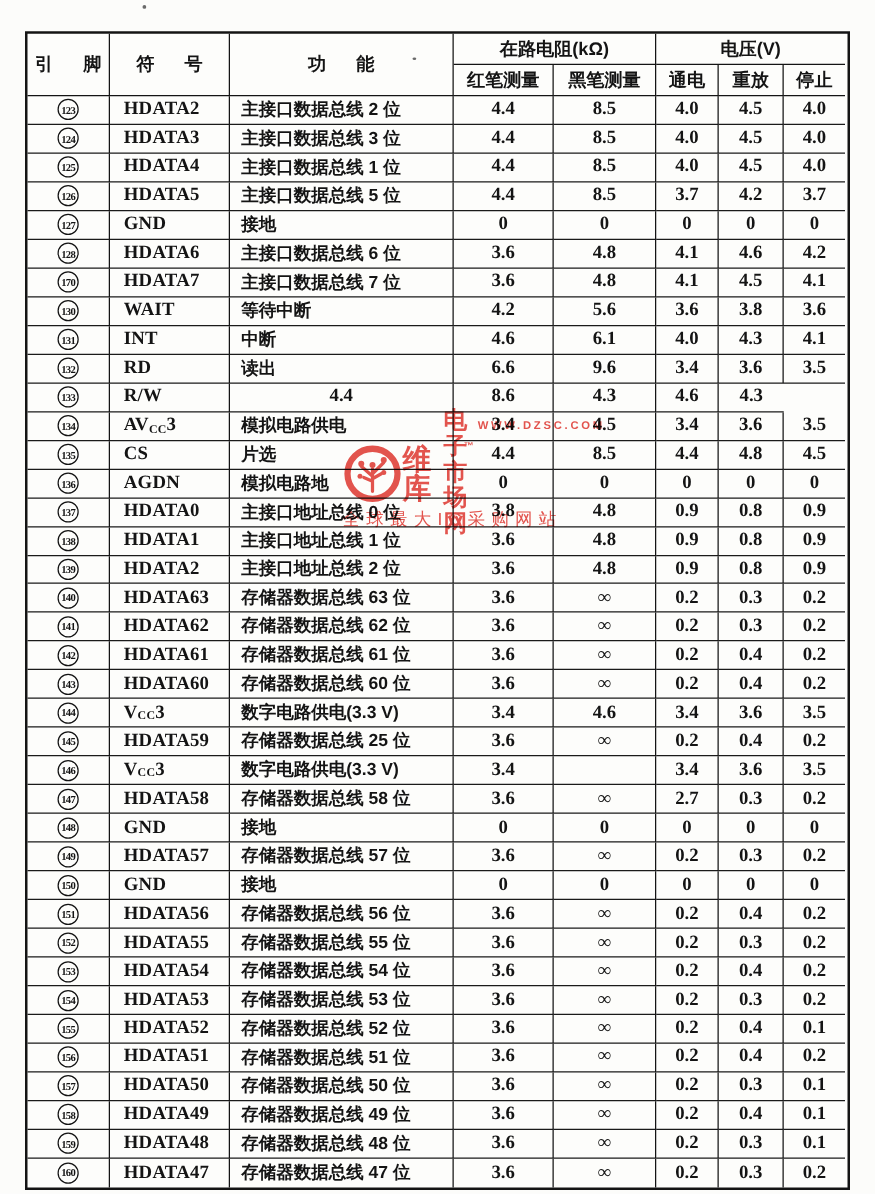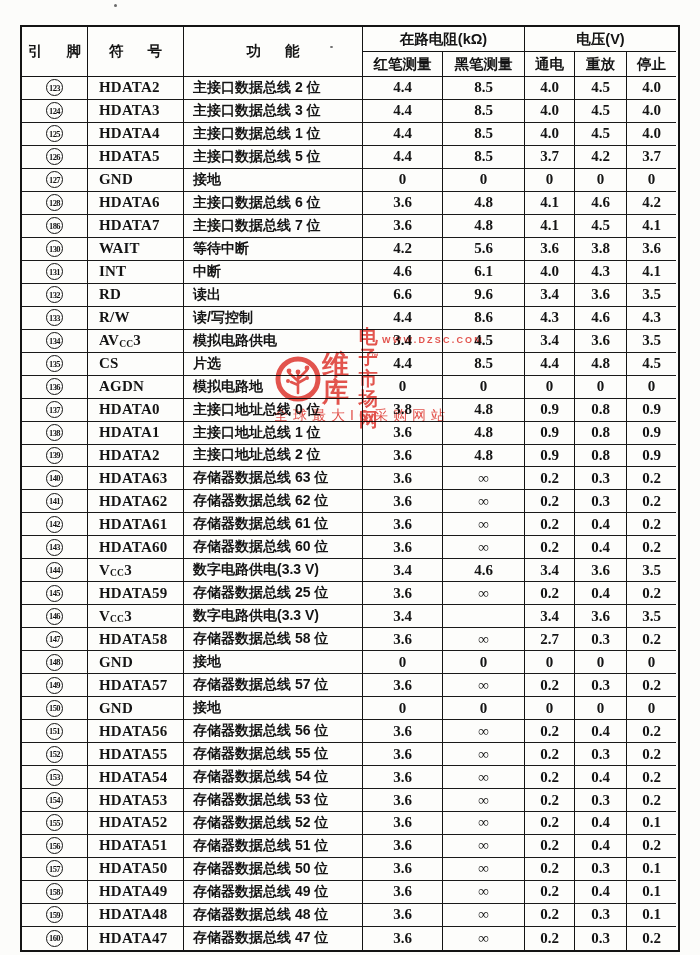--- a/index.html
+++ b/index.html
@@ -71,21 +71,21 @@
     position:absolute;left:274px;top:354px;width:210px;
     color:#e2453f;
     mix-blend-mode:multiply;
     opacity:.92;
     pointer-events:none;
     z-index:5;
     font-family:"Liberation Sans",sans-serif;
   }
   .wm-line1{display:flex;align-items:center;height:50px;}
   .wm-logo{width:48px;height:48px;flex:0 0 auto;}
-  .wm-brand{font-size:27px;font-weight:800;letter-spacing:1px;line-height:1;}
+  .wm-brand{font-size:23px;font-weight:800;letter-spacing:1px;line-height:1;}
   .wm-right{display:flex;flex-direction:row;margin-left:2px;}
   .wm-brand2{font-size:19px;font-weight:800;letter-spacing:1px;line-height:1.1;}
   .wm-tm{position:absolute;left:97px;top:-2px;font-size:8px;font-weight:700;}
   .wm-url{font-size:9px;font-weight:700;letter-spacing:2.2px;margin-top:8px;}
   .wm-tagline{font-size:14px;font-weight:400;letter-spacing:5px;white-space:nowrap;margin-top:3px;}
   .speck{position:absolute;background:#6a6a6a;border-radius:50%;}
 </style>
 </head>
 <body>
 
@@ -268,21 +268,21 @@
           </div>
       <div class="cell c-num">
             <span>4.6</span>
           </div>
       <div class="cell c-num c-stop">
             <span>4.2</span>
           </div>
     </div>
         <div class="row">
       <div class="cell c-pin">
-        <span class="pin-circle">186</span>
+        <span class="pin-circle">170</span>
       </div>
       <div class="cell c-sym">
         <span>HDATA7</span>
             <span class="sub"></span>
             <span></span>
       </div>
       <div class="cell c-func">
             <span>主接口数据总线 7 位</span>
           </div>
       <div class="cell c-num">
@@ -387,23 +387,20 @@
     </div>
         <div class="row">
       <div class="cell c-pin">
         <span class="pin-circle">133</span>
       </div>
       <div class="cell c-sym">
         <span>R/W</span>
             <span class="sub"></span>
             <span></span>
       </div>
-      <div class="cell c-func">
-            <span>读/写控制</span>
-          </div>
       <div class="cell c-num">
             <span>4.4</span>
           </div>
       <div class="cell c-num">
             <span>8.6</span>
           </div>
       <div class="cell c-num">
             <span>4.3</span>
           </div>
       <div class="cell c-num">

